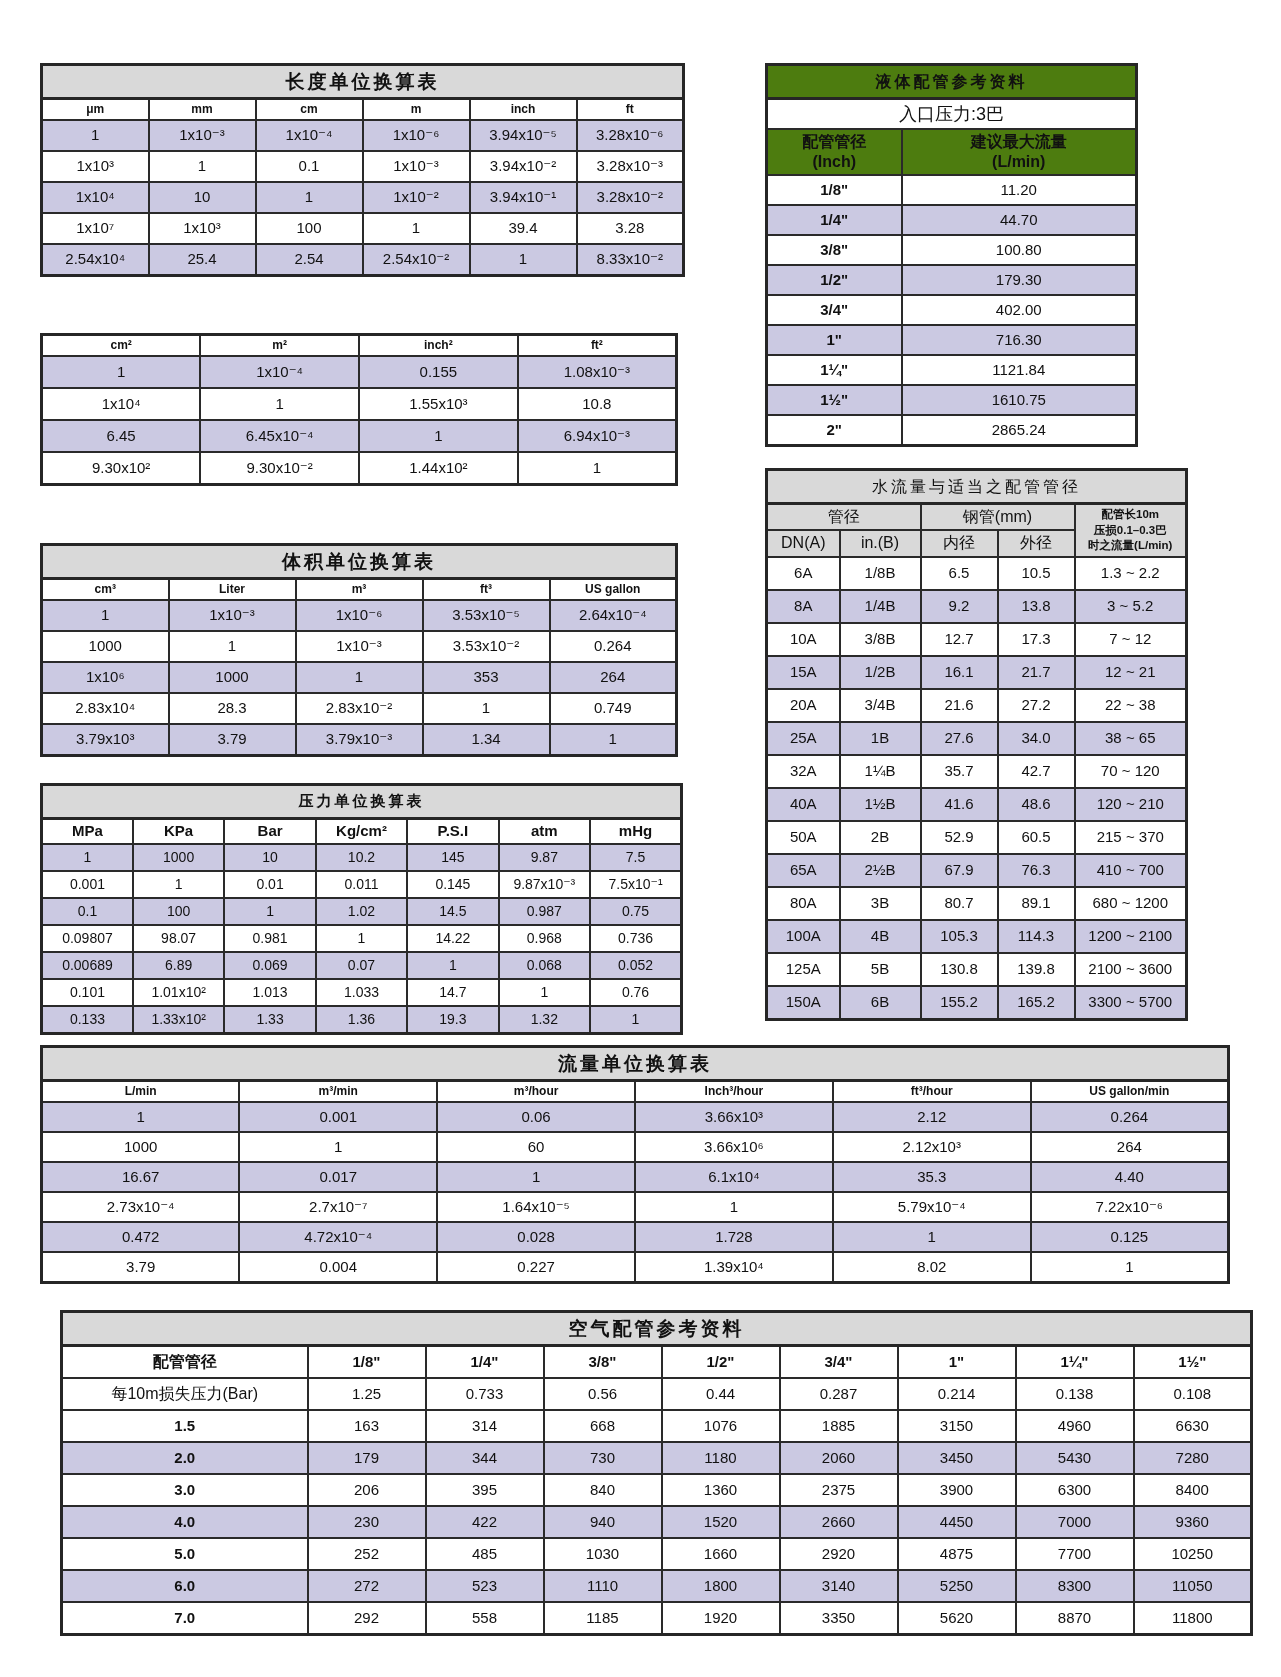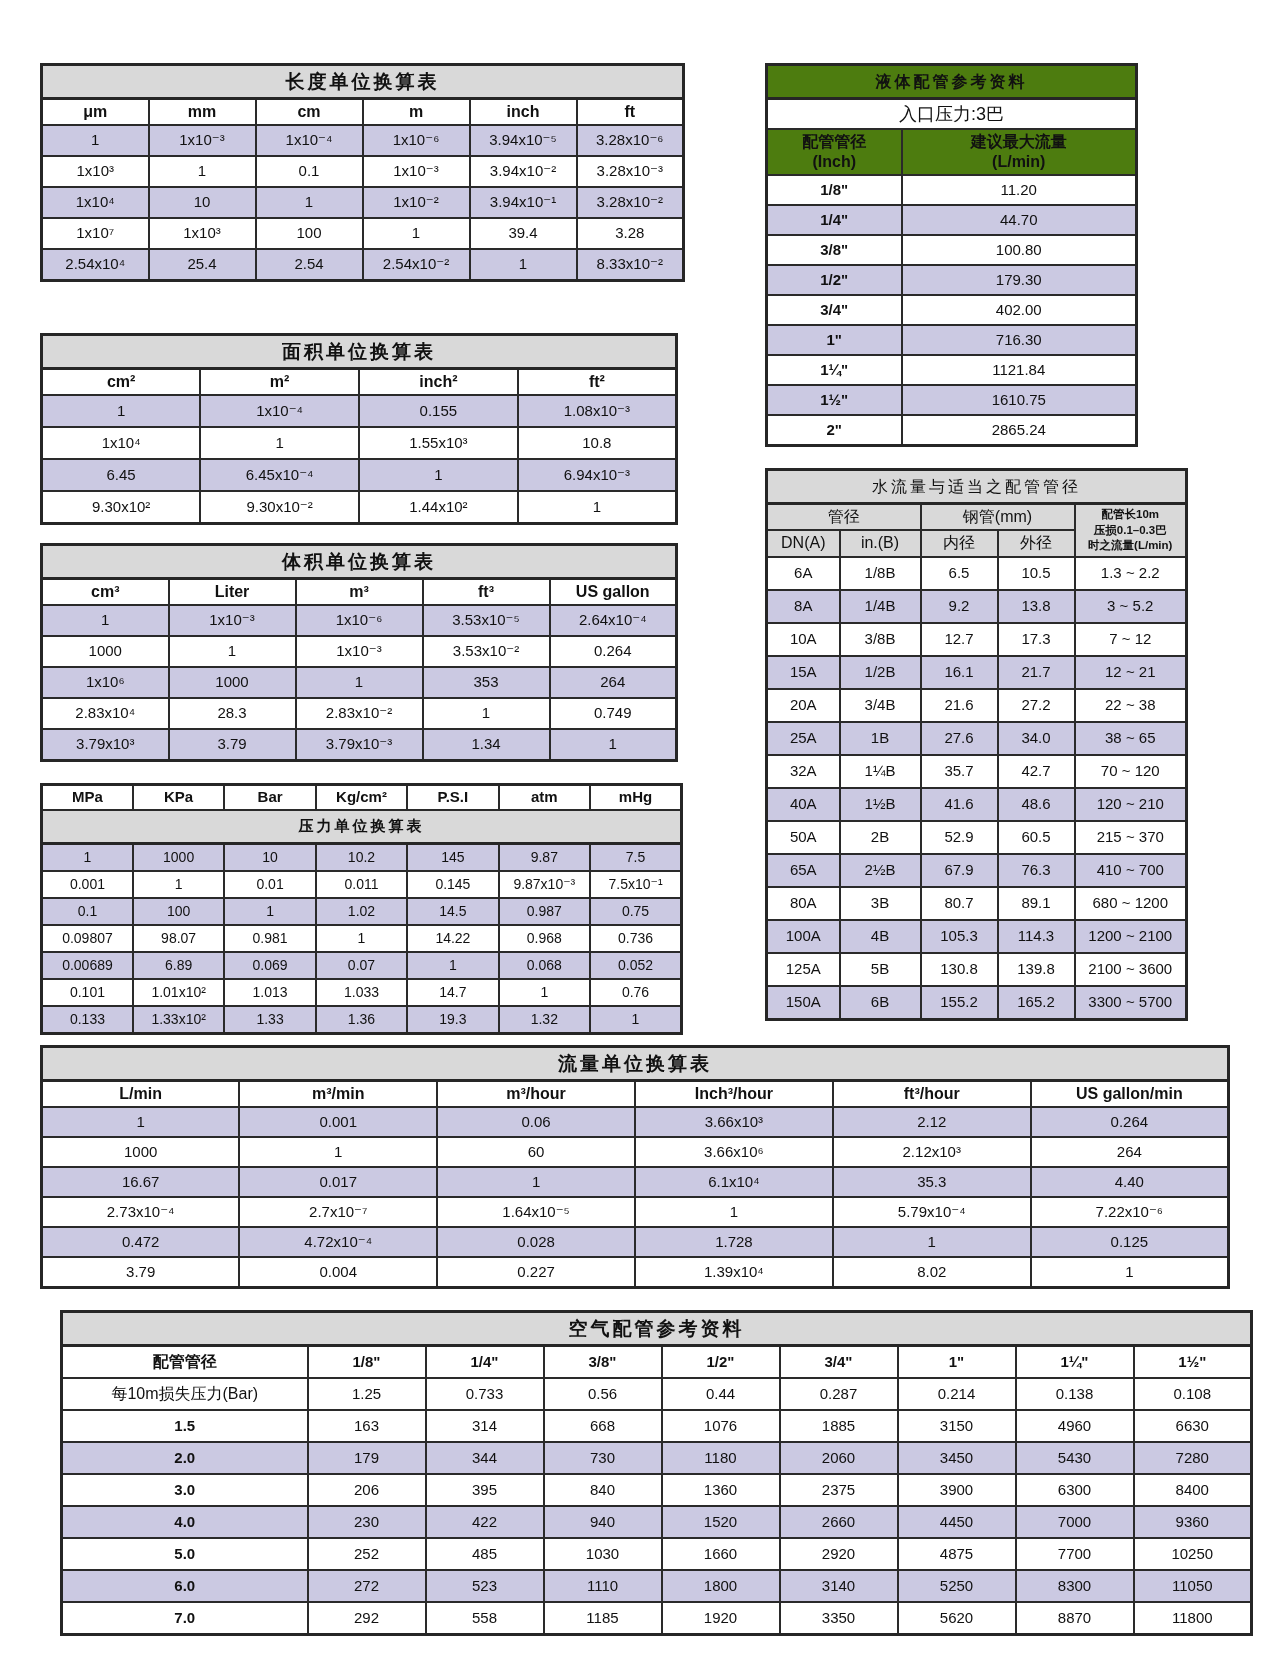--- a/index.html
+++ b/index.html
@@ -4,21 +4,21 @@
 <style>
   html,body{margin:0;padding:0;}
   body{
     width:1281px;height:1677px;position:relative;background:#ffffff;
     font-family:"Liberation Sans","DejaVu Sans",sans-serif;color:#111;
   }
   .tbl{position:absolute;}
   table{border-collapse:collapse;table-layout:fixed;width:100%;border:3px solid #262626;}
   td,th{border:2px solid #2a2a2a;text-align:center;vertical-align:middle;
         padding:2px 3px;font-size:15px;line-height:1.25;overflow:hidden;}
-  th{font-weight:bold;background:#ffffff;font-size:16px;}
+  th{font-weight:bold;background:#ffffff;font-size:12px;}
   .title-cell{background:#d9d9d9;font-weight:bold;font-size:19px;letter-spacing:3px;
         height:27px;border-bottom:3px solid #262626;}
   tr.shade td{background:#cbc9e2;}
   .bold{font-weight:bold;}
   .pre{white-space:pre-line;}
   .gray{background:#d9d9d9;}
   .subtitle-cell{font-size:18px;height:30px;background:#fff;}
 
   
   #length-tbl{left:40px;top:63px;width:645px;}
@@ -169,23 +169,20 @@
           <td>2865.24</td>
         </tr>
       </tbody>
   </table>
 </div>
 
 <div class="tbl" id="area-tbl">
   <table>
     <thead>
       <tr>
-          <th class="title-cell" colspan="4">面积单位换算表</th>
-        </tr>
-      <tr>
           <th>cm²</th>
           <th>m²</th>
           <th>inch²</th>
           <th>ft²</th>
         </tr>
     </thead>
     <tbody>
         <tr class="shade">
           <td>1</td>
           <td>1x10⁻⁴</td>
@@ -395,30 +392,30 @@
           <td>1</td>
         </tr>
       </tbody>
   </table>
 </div>
 
 <div class="tbl" id="pressure-tbl">
   <table>
     <thead>
       <tr>
+          <th class="title-cell" colspan="7">压力单位换算表</th>
+        </tr>
+      <tr>
           <th>MPa</th>
           <th>KPa</th>
           <th>Bar</th>
           <th>Kg/cm²</th>
           <th>P.S.I</th>
           <th>atm</th>
           <th>mHg</th>
-        </tr>
-      <tr>
-          <th class="title-cell" colspan="7">压力单位换算表</th>
         </tr>
     </thead>
     <tbody>
         <tr class="shade">
           <td>1</td>
           <td>1000</td>
           <td>10</td>
           <td>10.2</td>
           <td>145</td>
           <td>9.87</td>

